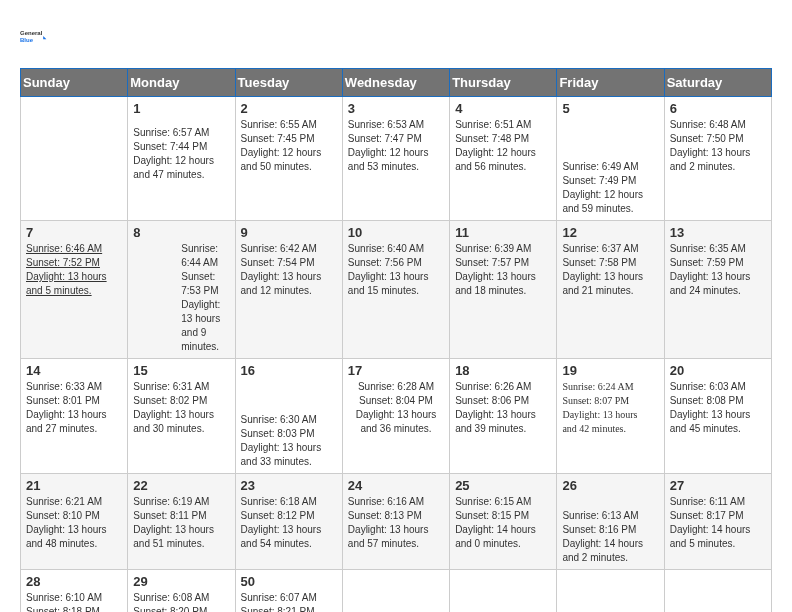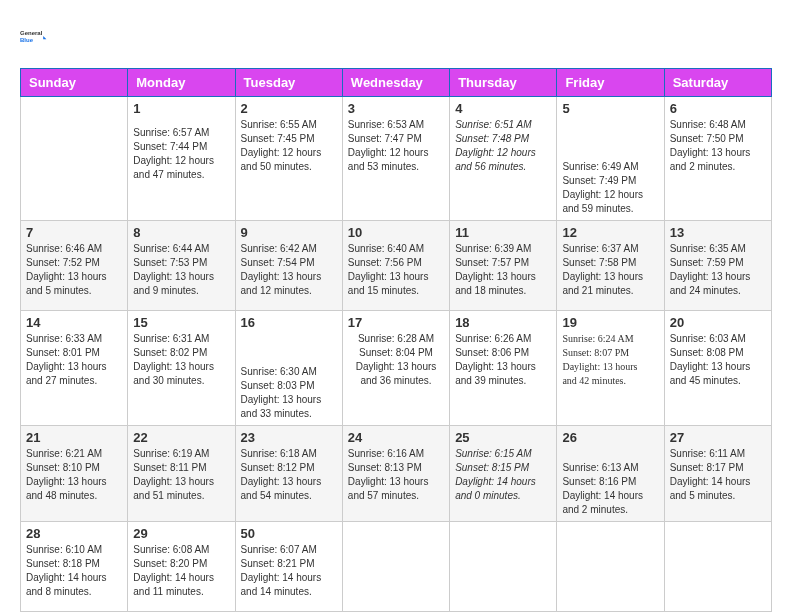--- a/index.html
+++ b/index.html
@@ -36,23 +36,23 @@
     .subtitle {
       font-size: 16px;
       color: #555;
     }
     table {
       width: 100%;
       border-collapse: collapse;
       font-size: 11px;
     }
     thead tr th {
-      background-color: #d946ef;
+      background-color: #737373;
       color: #fff;
-      padding: 6px 8px;
+      padding: 6px 2px;
       text-align: left;
       font-size: 13px;
       border: 1px solid #1a6cbf;
     }
     tbody tr td {
       border: 1px solid #ccc;
       vertical-align: top;
       padding: 4px 5px;
       height: 90px;
       width: calc(100% / 7);
@@ -127,21 +127,21 @@
         </td>
         <td>
           <span class="day-num">3</span>
           <div class="day-info" style="white-space: pre-line;">Sunrise: 6:53 AM
 Sunset: 7:47 PM
 Daylight: 12 hours
 and 53 minutes.</div>
         </td>
         <td>
           <span class="day-num">4</span>
-          <div class="day-info" style="white-space: pre-line; font-style: italic;">Sunrise: 6:51 AM
+          <div class="day-info" style="white-space: pre-line;">Sunrise: 6:51 AM
 Sunset: 7:48 PM
 Daylight: 12 hours
 and 56 minutes.</div>
         </td>
         <td>
           <span class="day-num">5</span>
           <div class="day-info" style="white-space: pre-line; margin-top: 44px;">Sunrise: 6:49 AM
 Sunset: 7:49 PM
 Daylight: 12 hours
 and 59 minutes.</div>
@@ -150,28 +150,28 @@
           <span class="day-num">6</span>
           <div class="day-info" style="white-space: pre-line;">Sunrise: 6:48 AM
 Sunset: 7:50 PM
 Daylight: 13 hours
 and 2 minutes.</div>
         </td>
       </tr>
       <tr>
         <td>
           <span class="day-num">7</span>
-          <div class="day-info" style="white-space: pre-line;">Sunrise: 6:46 AM
+          <div class="day-info" style="white-space: pre-line; text-decoration: underline;">Sunrise: 6:46 AM
 Sunset: 7:52 PM
 Daylight: 13 hours
 and 5 minutes.</div>
         </td>
         <td>
           <span class="day-num">8</span>
-          <div class="day-info" style="white-space: pre-line;">Sunrise: 6:44 AM
+          <div class="day-info" style="white-space: pre-line; margin-left: 48px;">Sunrise: 6:44 AM
 Sunset: 7:53 PM
 Daylight: 13 hours
 and 9 minutes.</div>
         </td>
         <td>
           <span class="day-num">9</span>
           <div class="day-info" style="white-space: pre-line;">Sunrise: 6:42 AM
 Sunset: 7:54 PM
 Daylight: 13 hours
 and 12 minutes.</div>
@@ -280,21 +280,21 @@
         </td>
         <td>
           <span class="day-num">24</span>
           <div class="day-info" style="white-space: pre-line;">Sunrise: 6:16 AM
 Sunset: 8:13 PM
 Daylight: 13 hours
 and 57 minutes.</div>
         </td>
         <td>
           <span class="day-num">25</span>
-          <div class="day-info" style="white-space: pre-line; font-style: italic;">Sunrise: 6:15 AM
+          <div class="day-info" style="white-space: pre-line;">Sunrise: 6:15 AM
 Sunset: 8:15 PM
 Daylight: 14 hours
 and 0 minutes.</div>
         </td>
         <td>
           <span class="day-num">26</span>
           <div class="day-info" style="white-space: pre-line; margin-top: 16px;">Sunrise: 6:13 AM
 Sunset: 8:16 PM
 Daylight: 14 hours
 and 2 minutes.</div>

